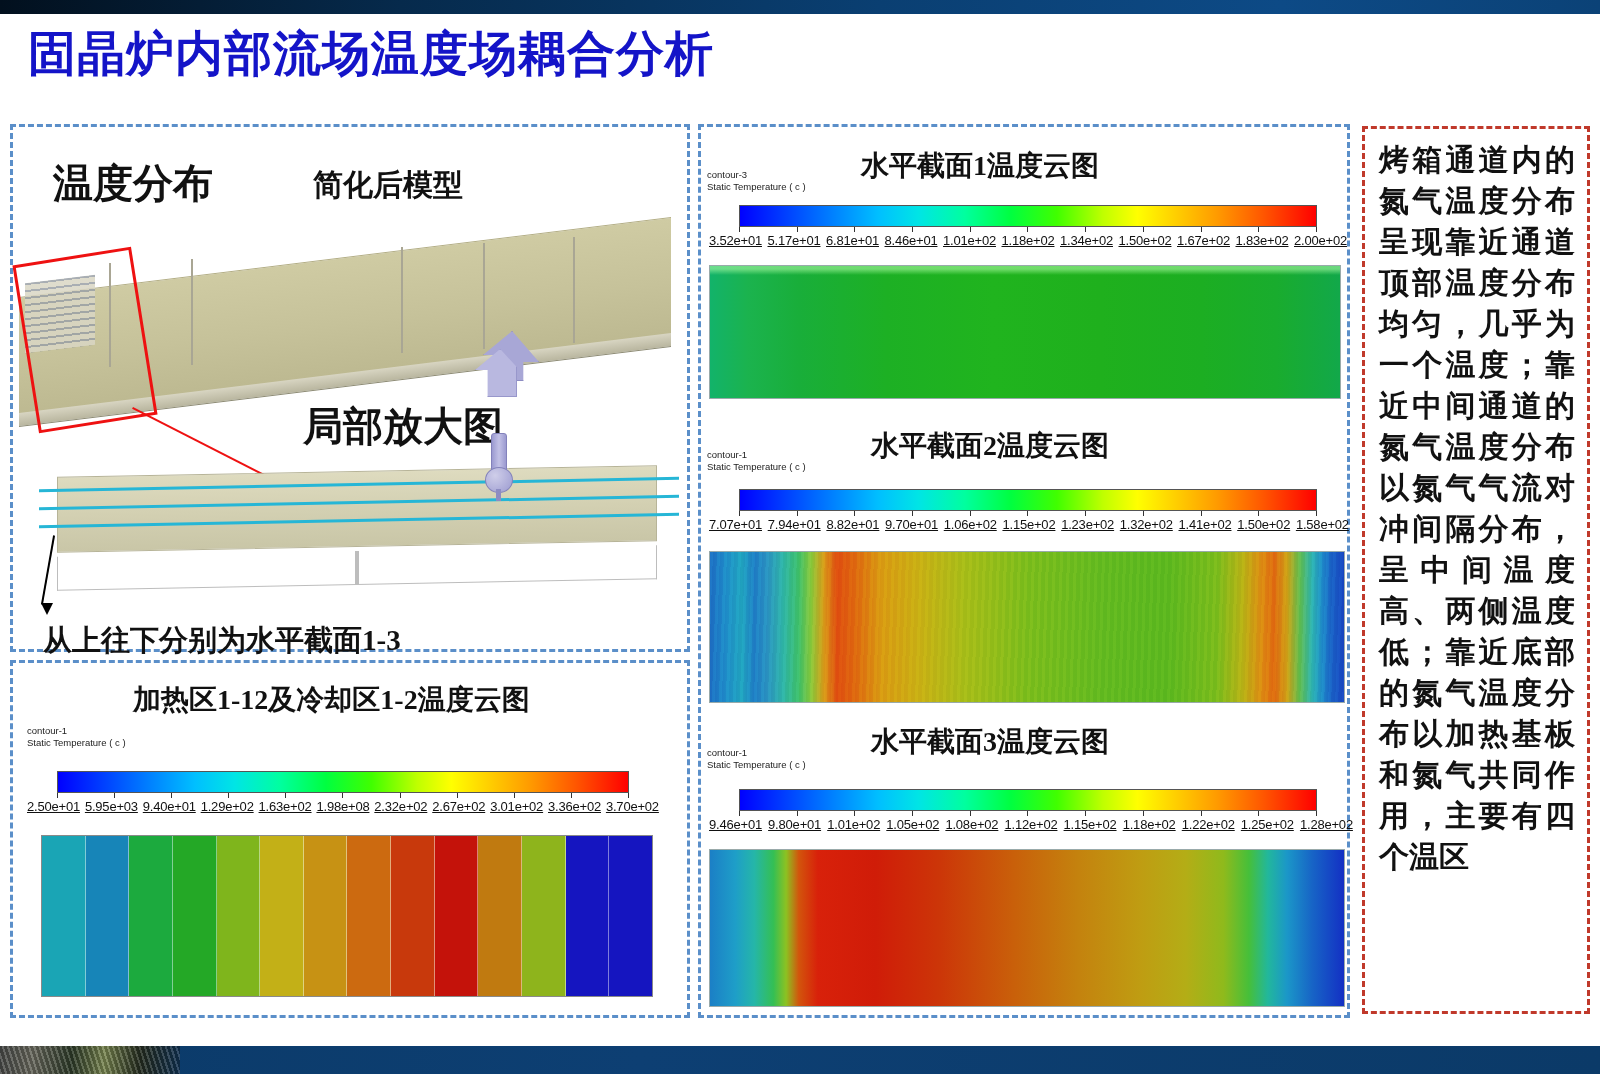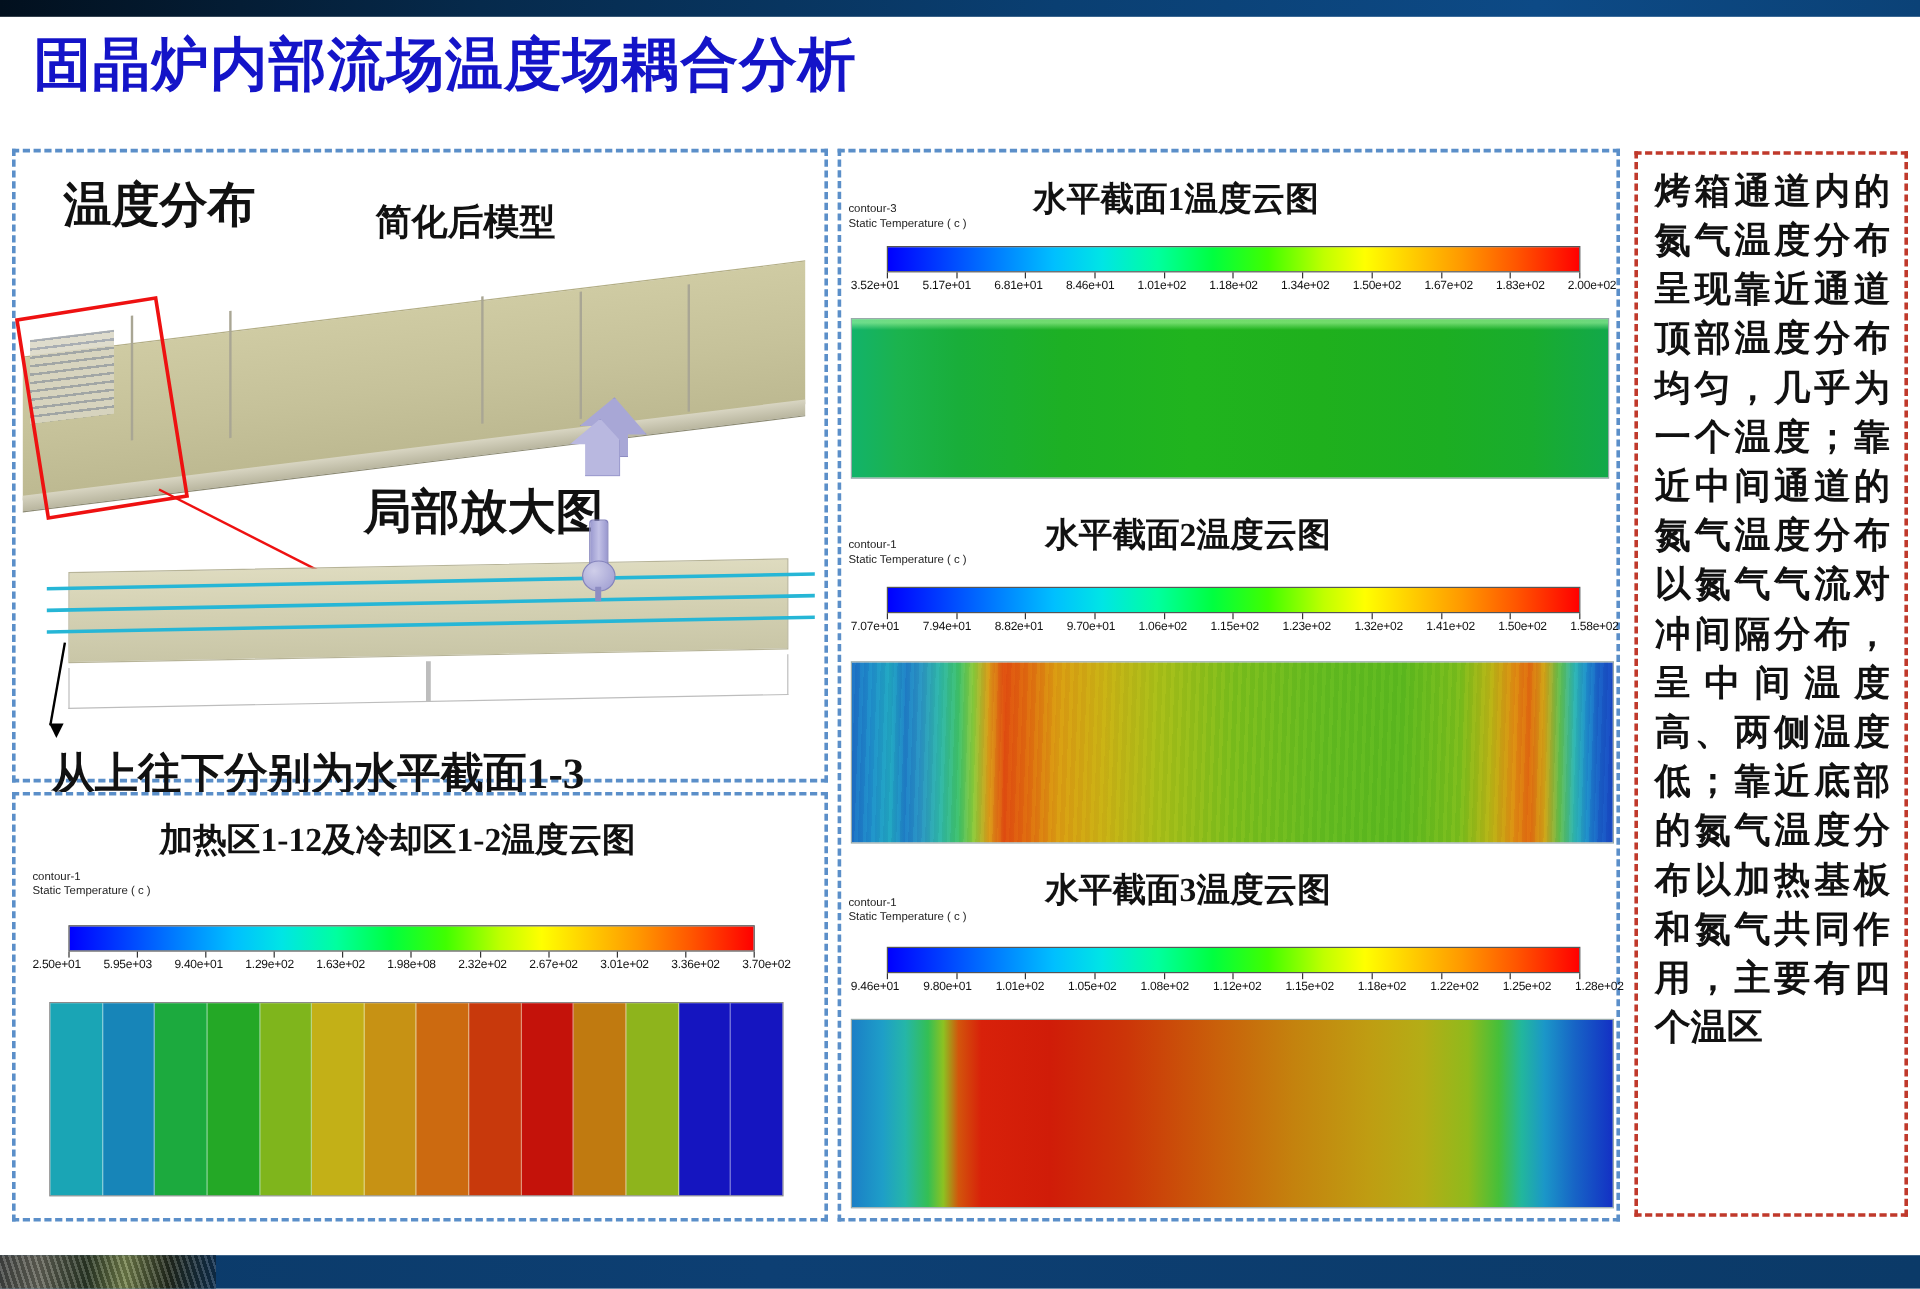--- a/index.html
+++ b/index.html
@@ -48,31 +48,31 @@
   }
 
   #panel-left-top   { left:10px;  top:124px; width:680px;  height:528px; }
   #panel-left-bottom{ left:10px;  top:660px; width:680px;  height:358px; }
   #panel-center     { left:698px; top:124px; width:652px;  height:894px; }
   #panel-right      { left:1362px;top:126px; width:228px;  height:888px; }
 
   
   .lbl{ position:absolute; color:#111; white-space:nowrap; }
   #lbl-temp-dist{
-    left:40px; top:16px; font-size:40px; font-weight:bold;
+    left:40px; top:29px; font-size:40px; font-weight:bold;
   }
   #lbl-simplified{
     left:300px; top:38px; font-size:30px; font-weight:bold;
     font-family:"Liberation Serif","DejaVu Serif",serif;
   }
   #lbl-zoomview{
     left:290px; top:272px; font-size:40px; font-weight:bold;
   }
   #lbl-sections{
-    left:30px; top:494px; font-size:36px; font-weight:bold;
+    left:30px; top:494px; font-size:29px; font-weight:bold;
   }
 
   
   .slab-wrap{ position:absolute; left:0px; top:100px; width:676px; height:200px; }
   .slab{
     position:absolute; left:6px; top:30px; width:652px; height:120px;
     transform:skewY(-7.0deg);
     background:linear-gradient(180deg,#cfcba3 0%,#c6c29a 55%,#bdb991 100%);
     border-top:1px solid #b3ae85; border-bottom:2px solid #9d9a7c;
   }
@@ -166,22 +166,23 @@
     position:absolute; height:22px;
     background:linear-gradient(90deg,
       #0000ff 0%, #0040ff 8%, #0080ff 16%, #00bfff 24%,
       #00e5e5 31%, #00ff9f 39%, #00ff40 47%,
       #40ff00 55%, #bfff00 63%, #ffff00 69%,
       #ffcc00 76%, #ff9900 83%, #ff5500 91%, #ff0000 100%);
     border:1px solid #555;
   }
   .cbticks{
     position:absolute; display:flex; justify-content:space-between;
-    font-size:10px; color:#111; letter-spacing:-.2px;
+    font-size:13px; color:#111; letter-spacing:-.2px;
     font-family:"Liberation Sans","DejaVu Sans",sans-serif;
+    text-decoration:underline;
   }
   .cbticks span{ white-space:nowrap; }
   .tickmarks{
     position:absolute; height:5px;
     display:flex; justify-content:space-between;
   }
   .tickmarks i{ width:1px; height:5px; background:#333; display:block; }
 
   .cimg{ position:absolute; border:1px solid #9aa; }
 

